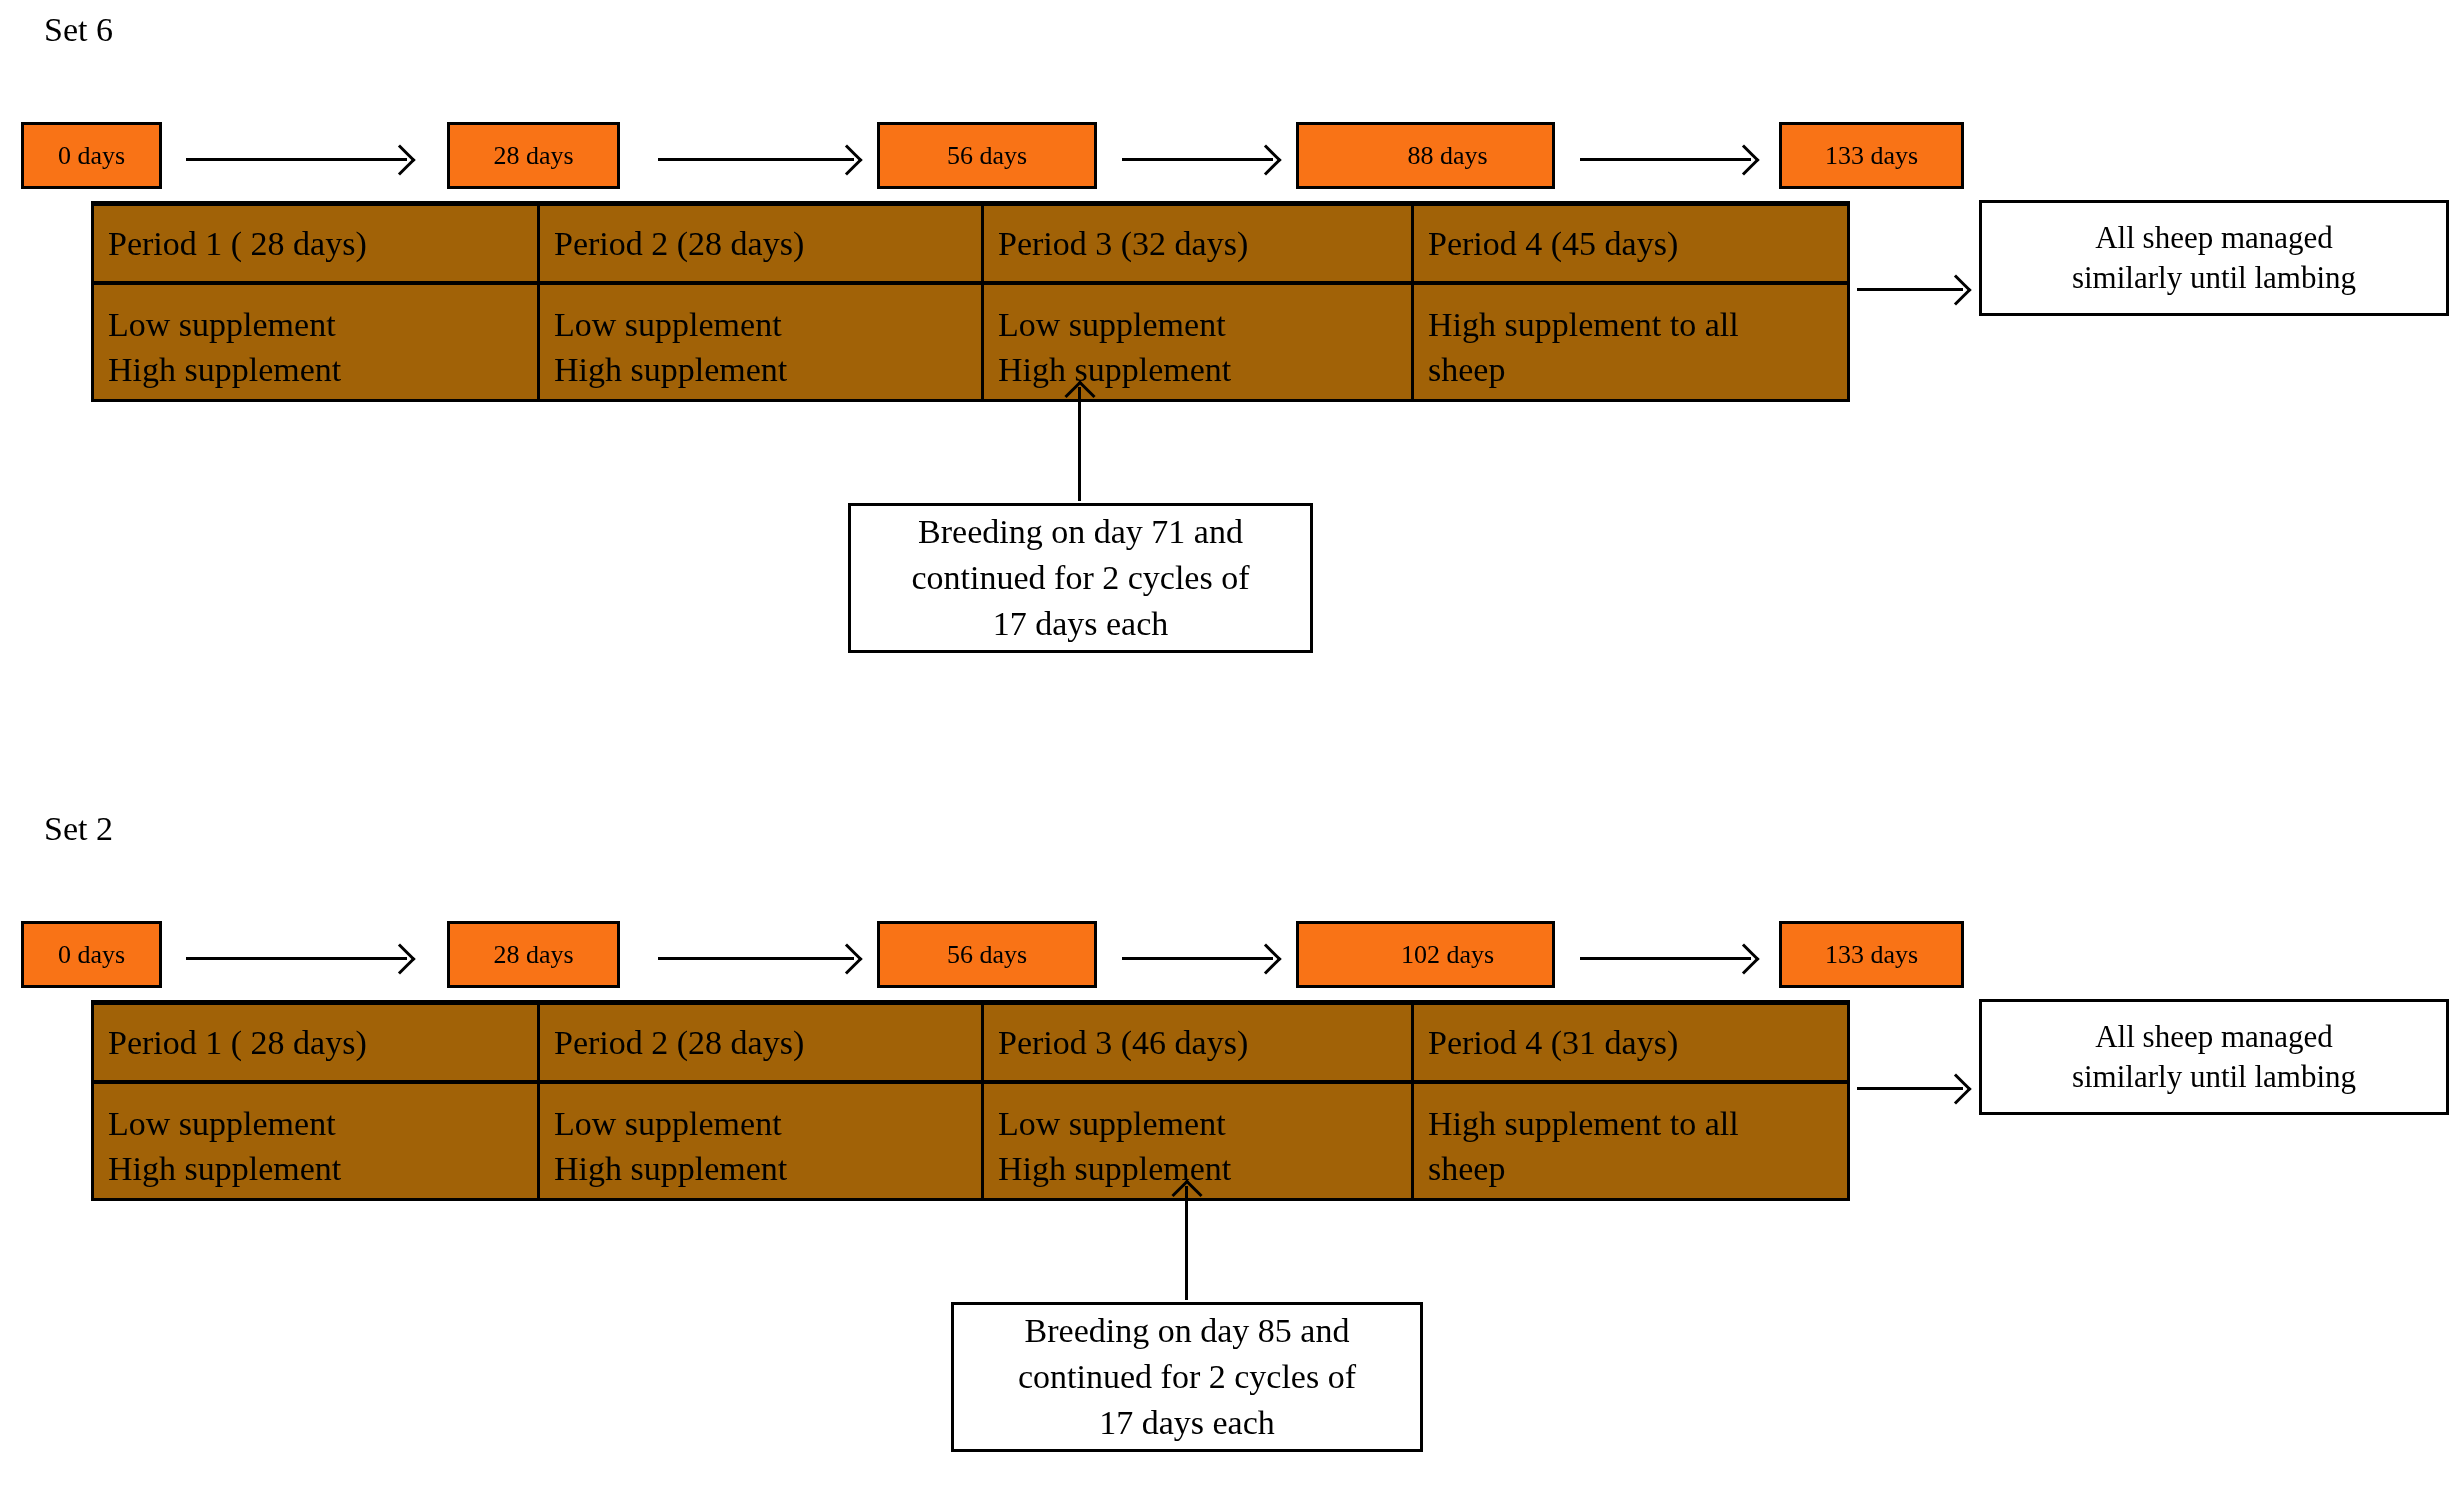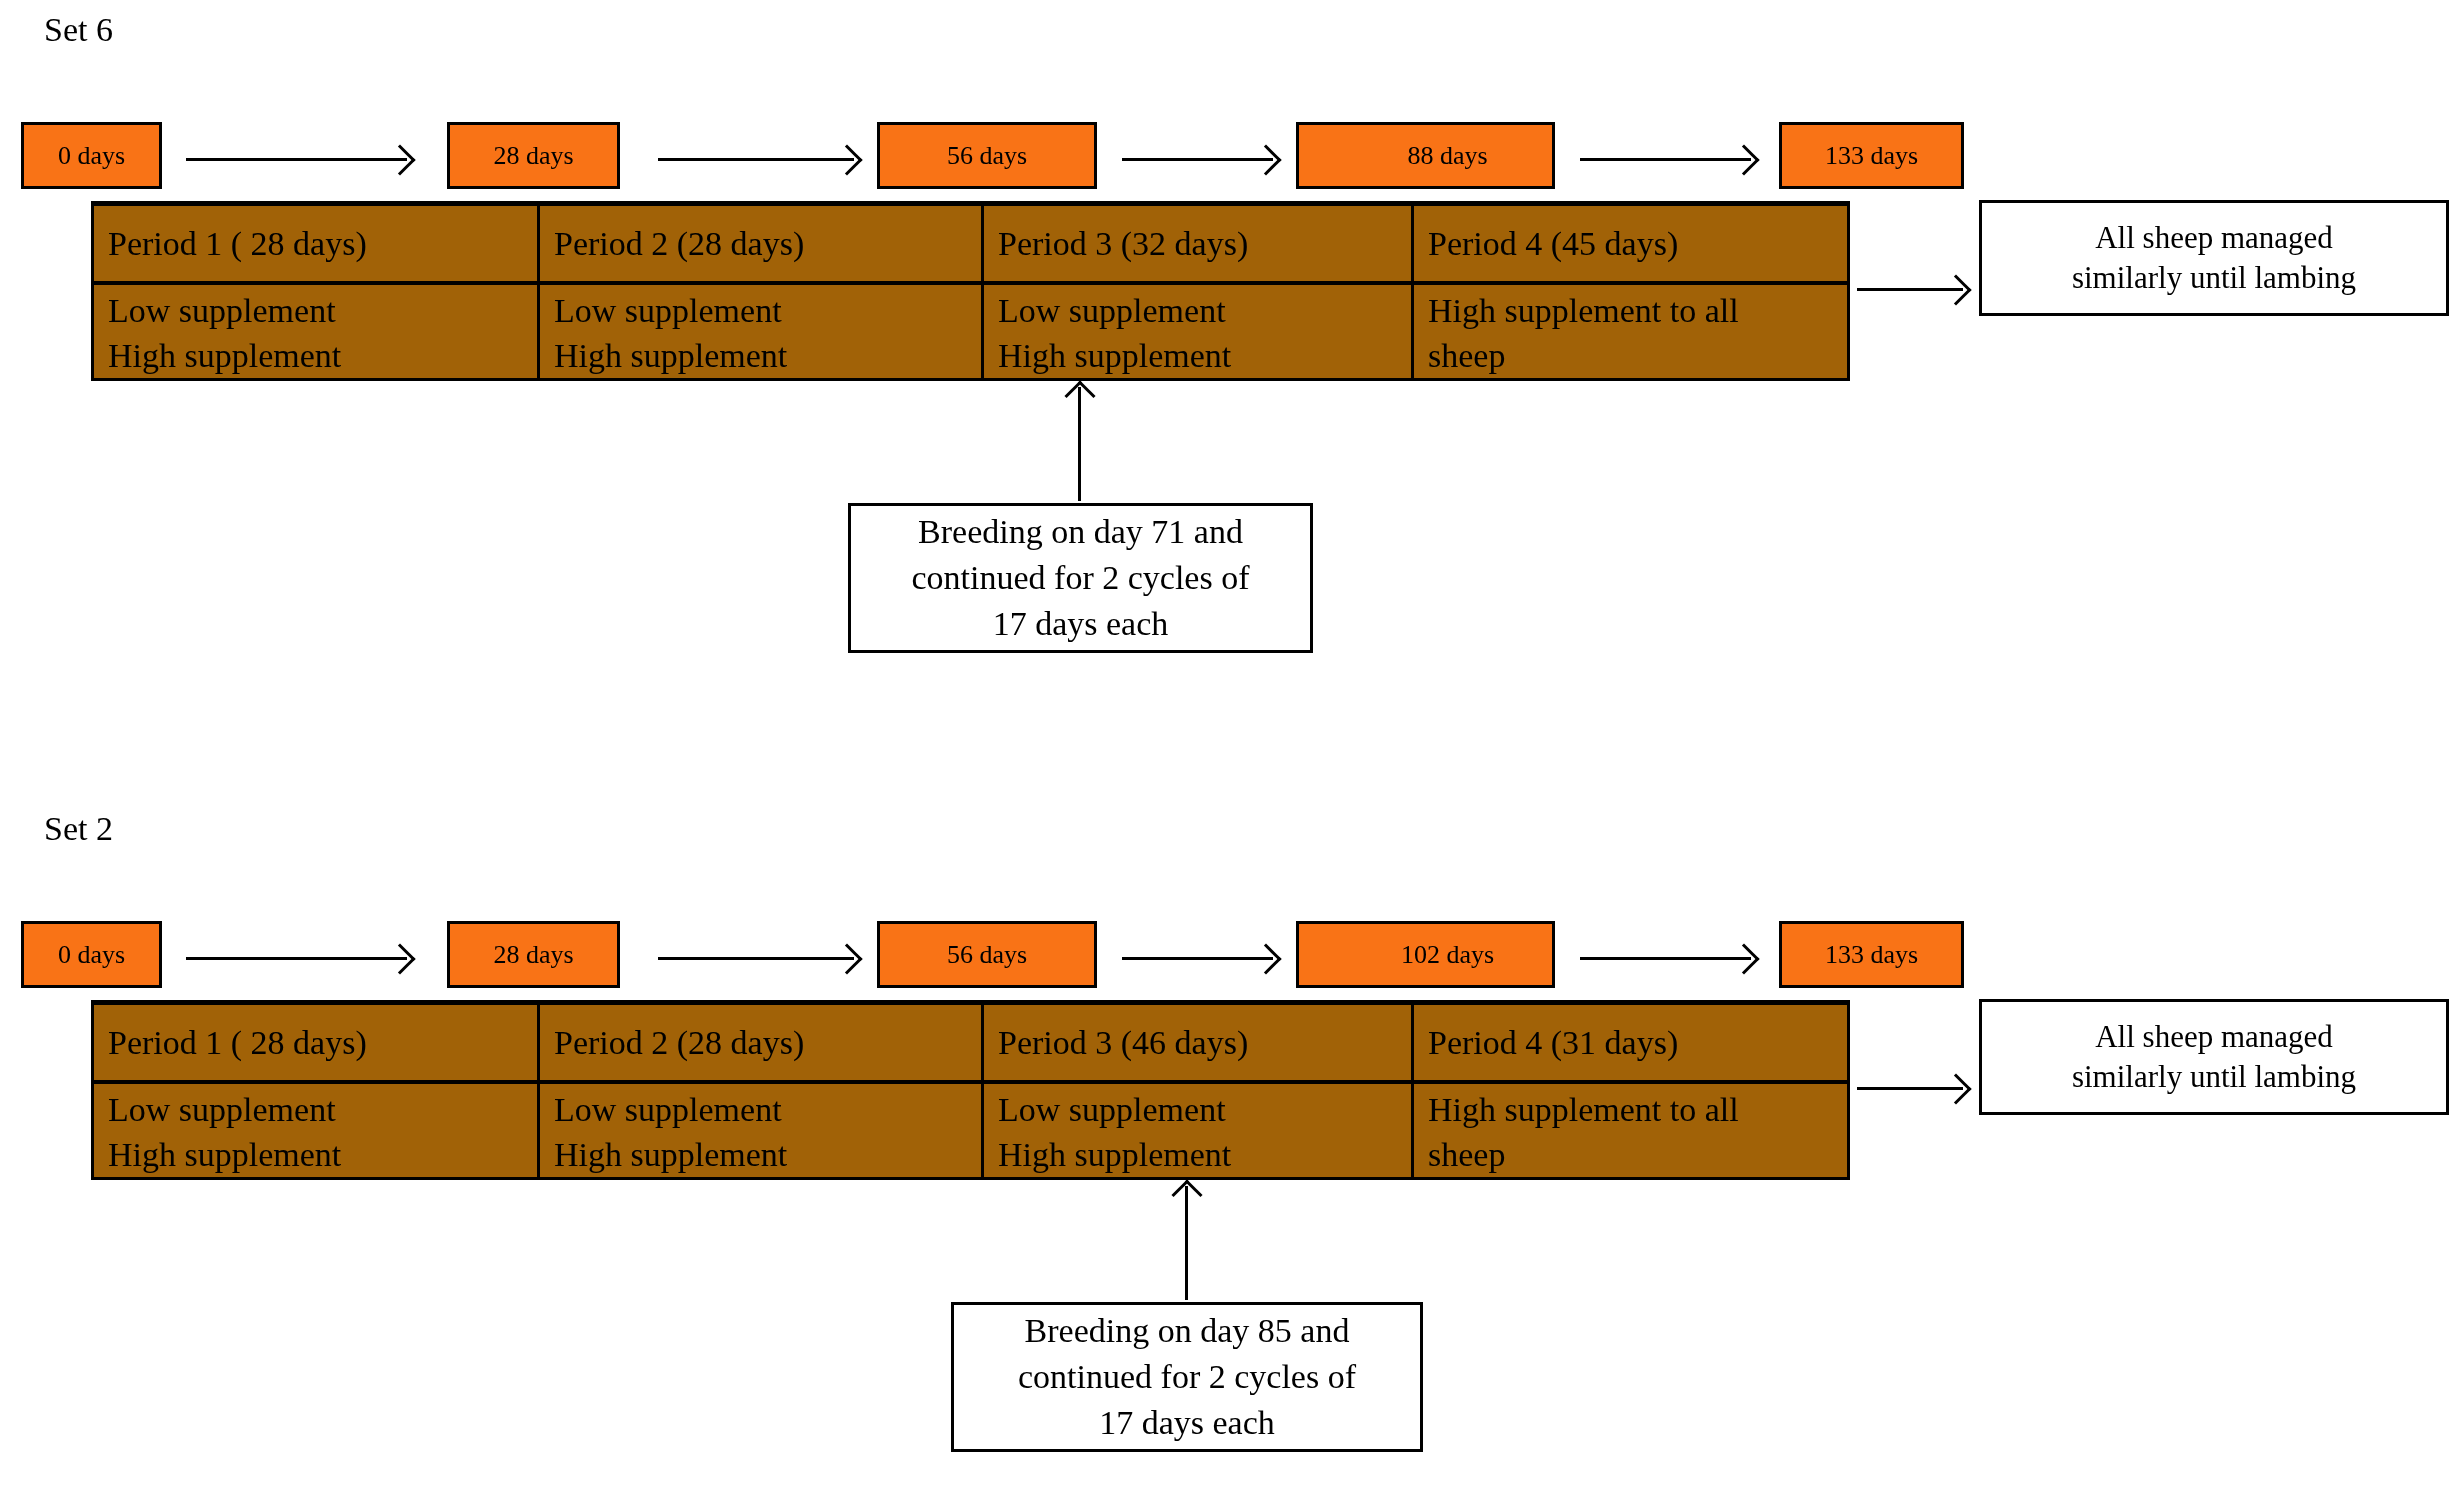--- a/index.html
+++ b/index.html
@@ -62,21 +62,21 @@
     border: 3.1px solid #000; border-top-width: 5px;
     box-sizing: border-box; background: #a16207;
     display: grid; grid-template-columns: 443px 444px 430px 1fr;
   }
   .pcell { box-sizing: border-box; padding-left: 14px; }
   .pcell.bl { border-left: 3.1px solid #000; }
   .phead {
     height: 79px; display: flex; align-items: center;
     font-size: 34px; border-bottom: 4.4px solid #000; white-space: nowrap;
   }
-  .pbody { height: 93px; padding-top: 3px; font-size: 34px; line-height: 45px; }
+  .pbody { height: 114px; padding-top: 17px; font-size: 34px; line-height: 45px; }
 
   
   .outbox {
     position: absolute; left: 1979px; top: 200px; width: 470px; height: 116px;
     border: 3.1px solid #000; box-sizing: border-box; background: #fff;
     display: flex; flex-direction: column; align-items: center; justify-content: center;
     font-size: 31px; line-height: 40px; text-align: center;
   }
 
   

